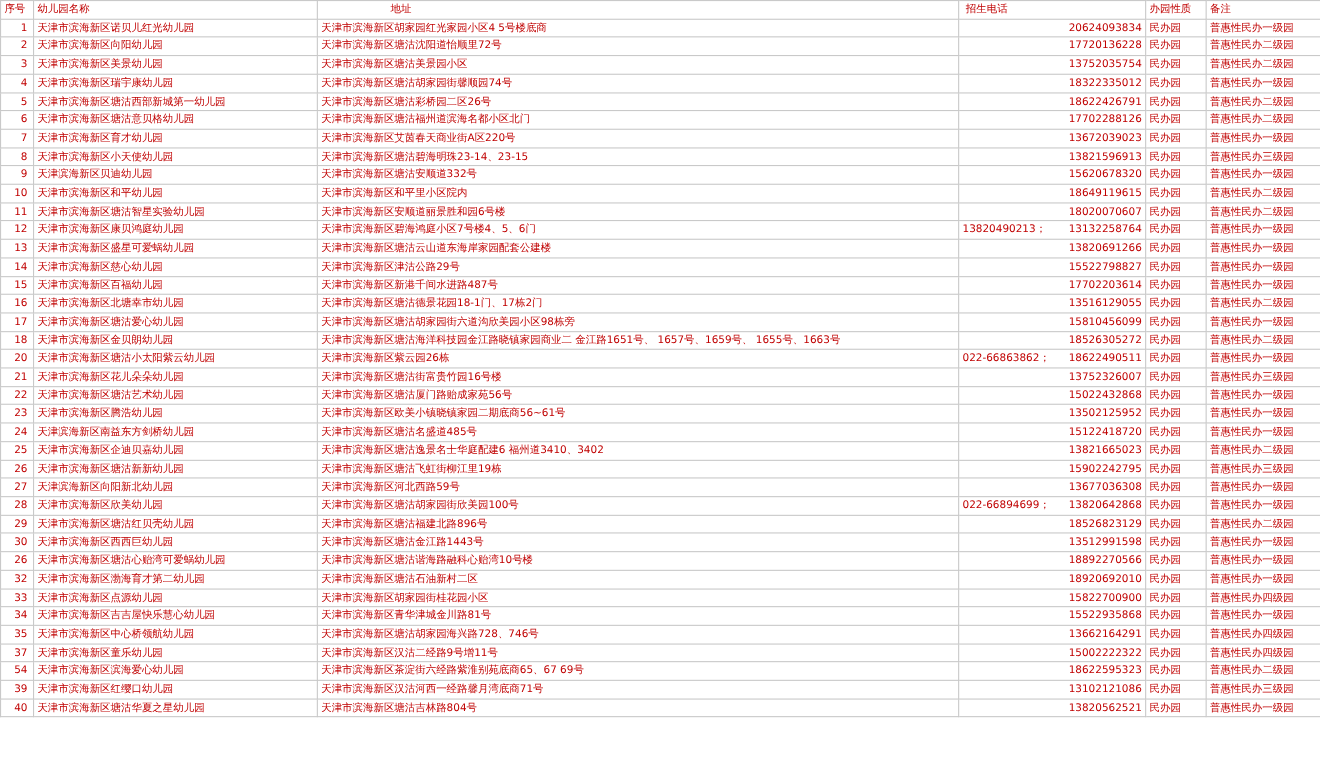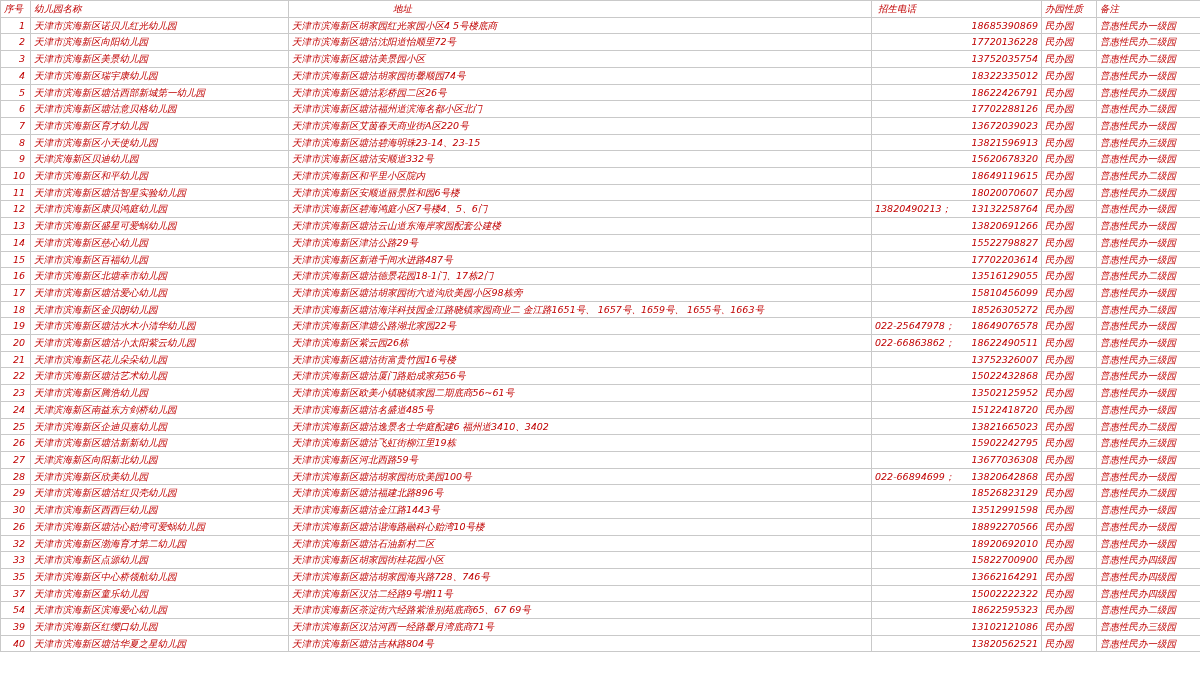--- a/index.html
+++ b/index.html
@@ -4,35 +4,34 @@
 <style>
   html,body{margin:0;padding:0;background:#ffffff;}
   body{width:1200px;height:688px;overflow:hidden;}
   table{
     border-collapse:collapse;
     table-layout:fixed;
     width:1200px;
     font-family:"DejaVu Sans","Liberation Sans",sans-serif;
     font-size:9.5px;
     color:#c00000;
-    font-style:italic;
   }
   td,th{
     border:1px solid #c9c9c9;
     padding:0 3px;
     height:15.7px;
     line-height:15.7px;
     white-space:nowrap;
     overflow:hidden;
     font-weight:normal;
     text-align:left;
     vertical-align:middle;
   }
   th{color:#c00000;}
-  th.h-address{padding-left:104px;}
+  th.h-address{padding-left:66px;}
   th.h-phone{padding-left:6px;}
   td.c-seq{text-align:right;padding-right:5px;}
   td.c-phone{padding:0;}
   .phone-wrap{display:flex;justify-content:space-between;padding:0 3px;}
   .phone-a{text-align:right;}
   .phone-b{margin-left:auto;text-align:right;}
 </style>
 </head>
 <body>
 
@@ -56,21 +55,21 @@
     </tr>
   </thead>
   <tbody>
       <tr>
         <td class="c-seq">1</td>
         <td class="c-name">天津市滨海新区诺贝儿红光幼儿园</td>
         <td class="c-address">天津市滨海新区胡家园红光家园小区4 5号楼底商</td>
         <td class="c-phone">
           <div class="phone-wrap">
             <span class="phone-a"></span>
-            <span class="phone-b">18685390869</span>
+            <span class="phone-b">20624093834</span>
           </div>
         </td>
         <td class="c-type">民办园</td>
         <td class="c-remark">普惠性民办一级园</td>
       </tr>
       <tr>
         <td class="c-seq">2</td>
         <td class="c-name">天津市滨海新区向阳幼儿园</td>
         <td class="c-address">天津市滨海新区塘沽沈阳道怡顺里72号</td>
         <td class="c-phone">
@@ -284,33 +283,20 @@
         <td class="c-phone">
           <div class="phone-wrap">
             <span class="phone-a"></span>
             <span class="phone-b">18526305272</span>
           </div>
         </td>
         <td class="c-type">民办园</td>
         <td class="c-remark">普惠性民办二级园</td>
       </tr>
       <tr>
-        <td class="c-seq">19</td>
-        <td class="c-name">天津市滨海新区塘沽水木小清华幼儿园</td>
-        <td class="c-address">天津市滨海新区津塘公路湖北家园22号</td>
-        <td class="c-phone">
-          <div class="phone-wrap">
-            <span class="phone-a">022-25647978；</span>
-            <span class="phone-b">18649076578</span>
-          </div>
-        </td>
-        <td class="c-type">民办园</td>
-        <td class="c-remark">普惠性民办一级园</td>
-      </tr>
-      <tr>
         <td class="c-seq">20</td>
         <td class="c-name">天津市滨海新区塘沽小太阳紫云幼儿园</td>
         <td class="c-address">天津市滨海新区紫云园26栋</td>
         <td class="c-phone">
           <div class="phone-wrap">
             <span class="phone-a">022-66863862；</span>
             <span class="phone-b">18622490511</span>
           </div>
         </td>
         <td class="c-type">民办园</td>
@@ -477,20 +463,33 @@
         <td class="c-name">天津市滨海新区点源幼儿园</td>
         <td class="c-address">天津市滨海新区胡家园街桂花园小区</td>
         <td class="c-phone">
           <div class="phone-wrap">
             <span class="phone-a"></span>
             <span class="phone-b">15822700900</span>
           </div>
         </td>
         <td class="c-type">民办园</td>
         <td class="c-remark">普惠性民办四级园</td>
+      </tr>
+      <tr>
+        <td class="c-seq">34</td>
+        <td class="c-name">天津市滨海新区吉吉屋快乐慧心幼儿园</td>
+        <td class="c-address">天津市滨海新区青华津城金川路81号</td>
+        <td class="c-phone">
+          <div class="phone-wrap">
+            <span class="phone-a"></span>
+            <span class="phone-b">15522935868</span>
+          </div>
+        </td>
+        <td class="c-type">民办园</td>
+        <td class="c-remark">普惠性民办一级园</td>
       </tr>
       <tr>
         <td class="c-seq">35</td>
         <td class="c-name">天津市滨海新区中心桥领航幼儿园</td>
         <td class="c-address">天津市滨海新区塘沽胡家园海兴路728、746号</td>
         <td class="c-phone">
           <div class="phone-wrap">
             <span class="phone-a"></span>
             <span class="phone-b">13662164291</span>
           </div>

